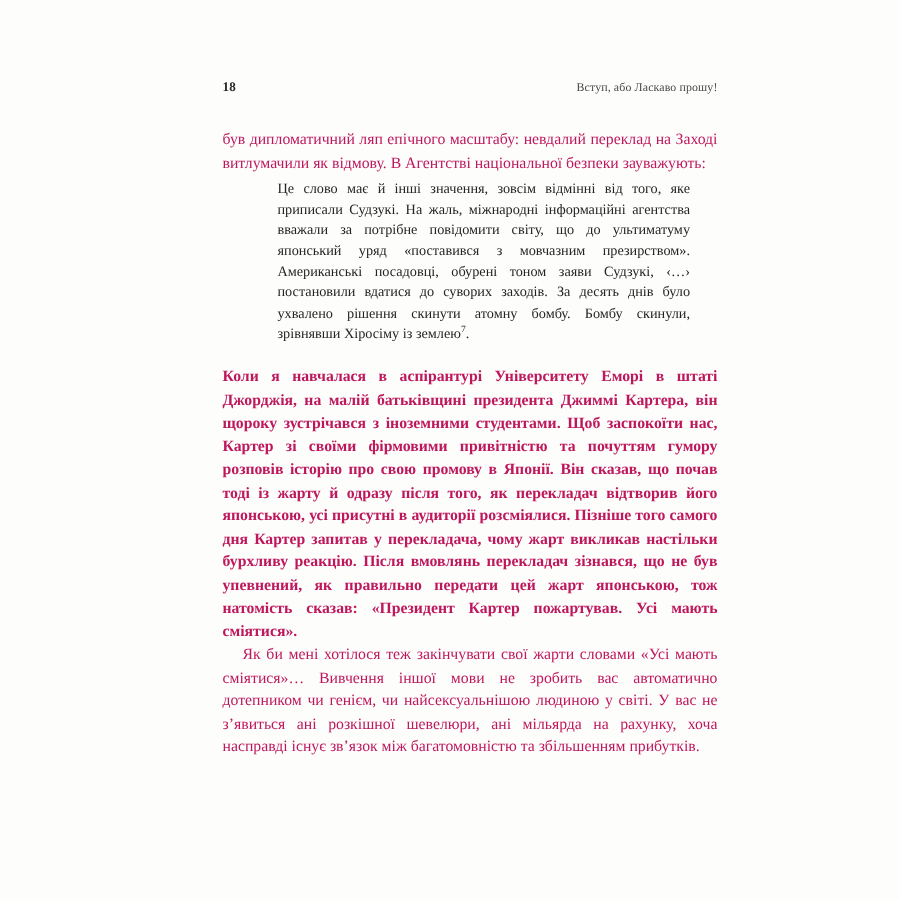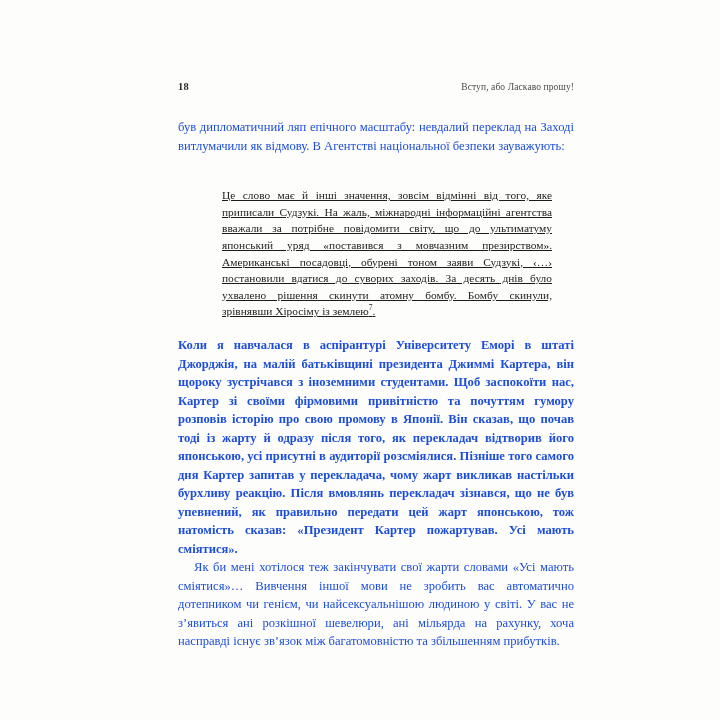--- a/index.html
+++ b/index.html
@@ -16,21 +16,21 @@
   }
   .page {
     position: relative;
     width: 720px;
     height: 720px;
     background: #fdfdfc;
   }
   .content {
     position: absolute;
     left: 178px;
-    top: 58px;
+    top: 42px;
     width: 396px;
   }
   .running-head {
     display: flex;
     align-items: baseline;
     justify-content: space-between;
     margin-bottom: 26px;
   }
   .folio {
     font-family: "Liberation Serif", serif;
@@ -45,30 +45,29 @@
     color: #4a4a4a;
     letter-spacing: 0.1px;
     margin-top: 24px;
   }
   .body-text p {
     margin: 0;
     font-size: 12.6px;
     line-height: 1.47;
     text-align: justify;
     text-justify: inter-word;
-    color: #1d4ed8;
+    color: #be185d;
     hyphens: auto;
   }
   .body-text p.indent {
     text-indent: 16px;
   }
   .extract {
-    margin: 32px 0 16px 44px;
+    margin: 4px 0 16px 44px;
     width: 330px;
-    text-decoration: underline;
   }
   .extract p {
     margin: 0;
     font-size: 11.4px;
     line-height: 1.46;
     text-align: justify;
     color: #242424;
   }
   .extract sup {
     font-size: 7.6px;

